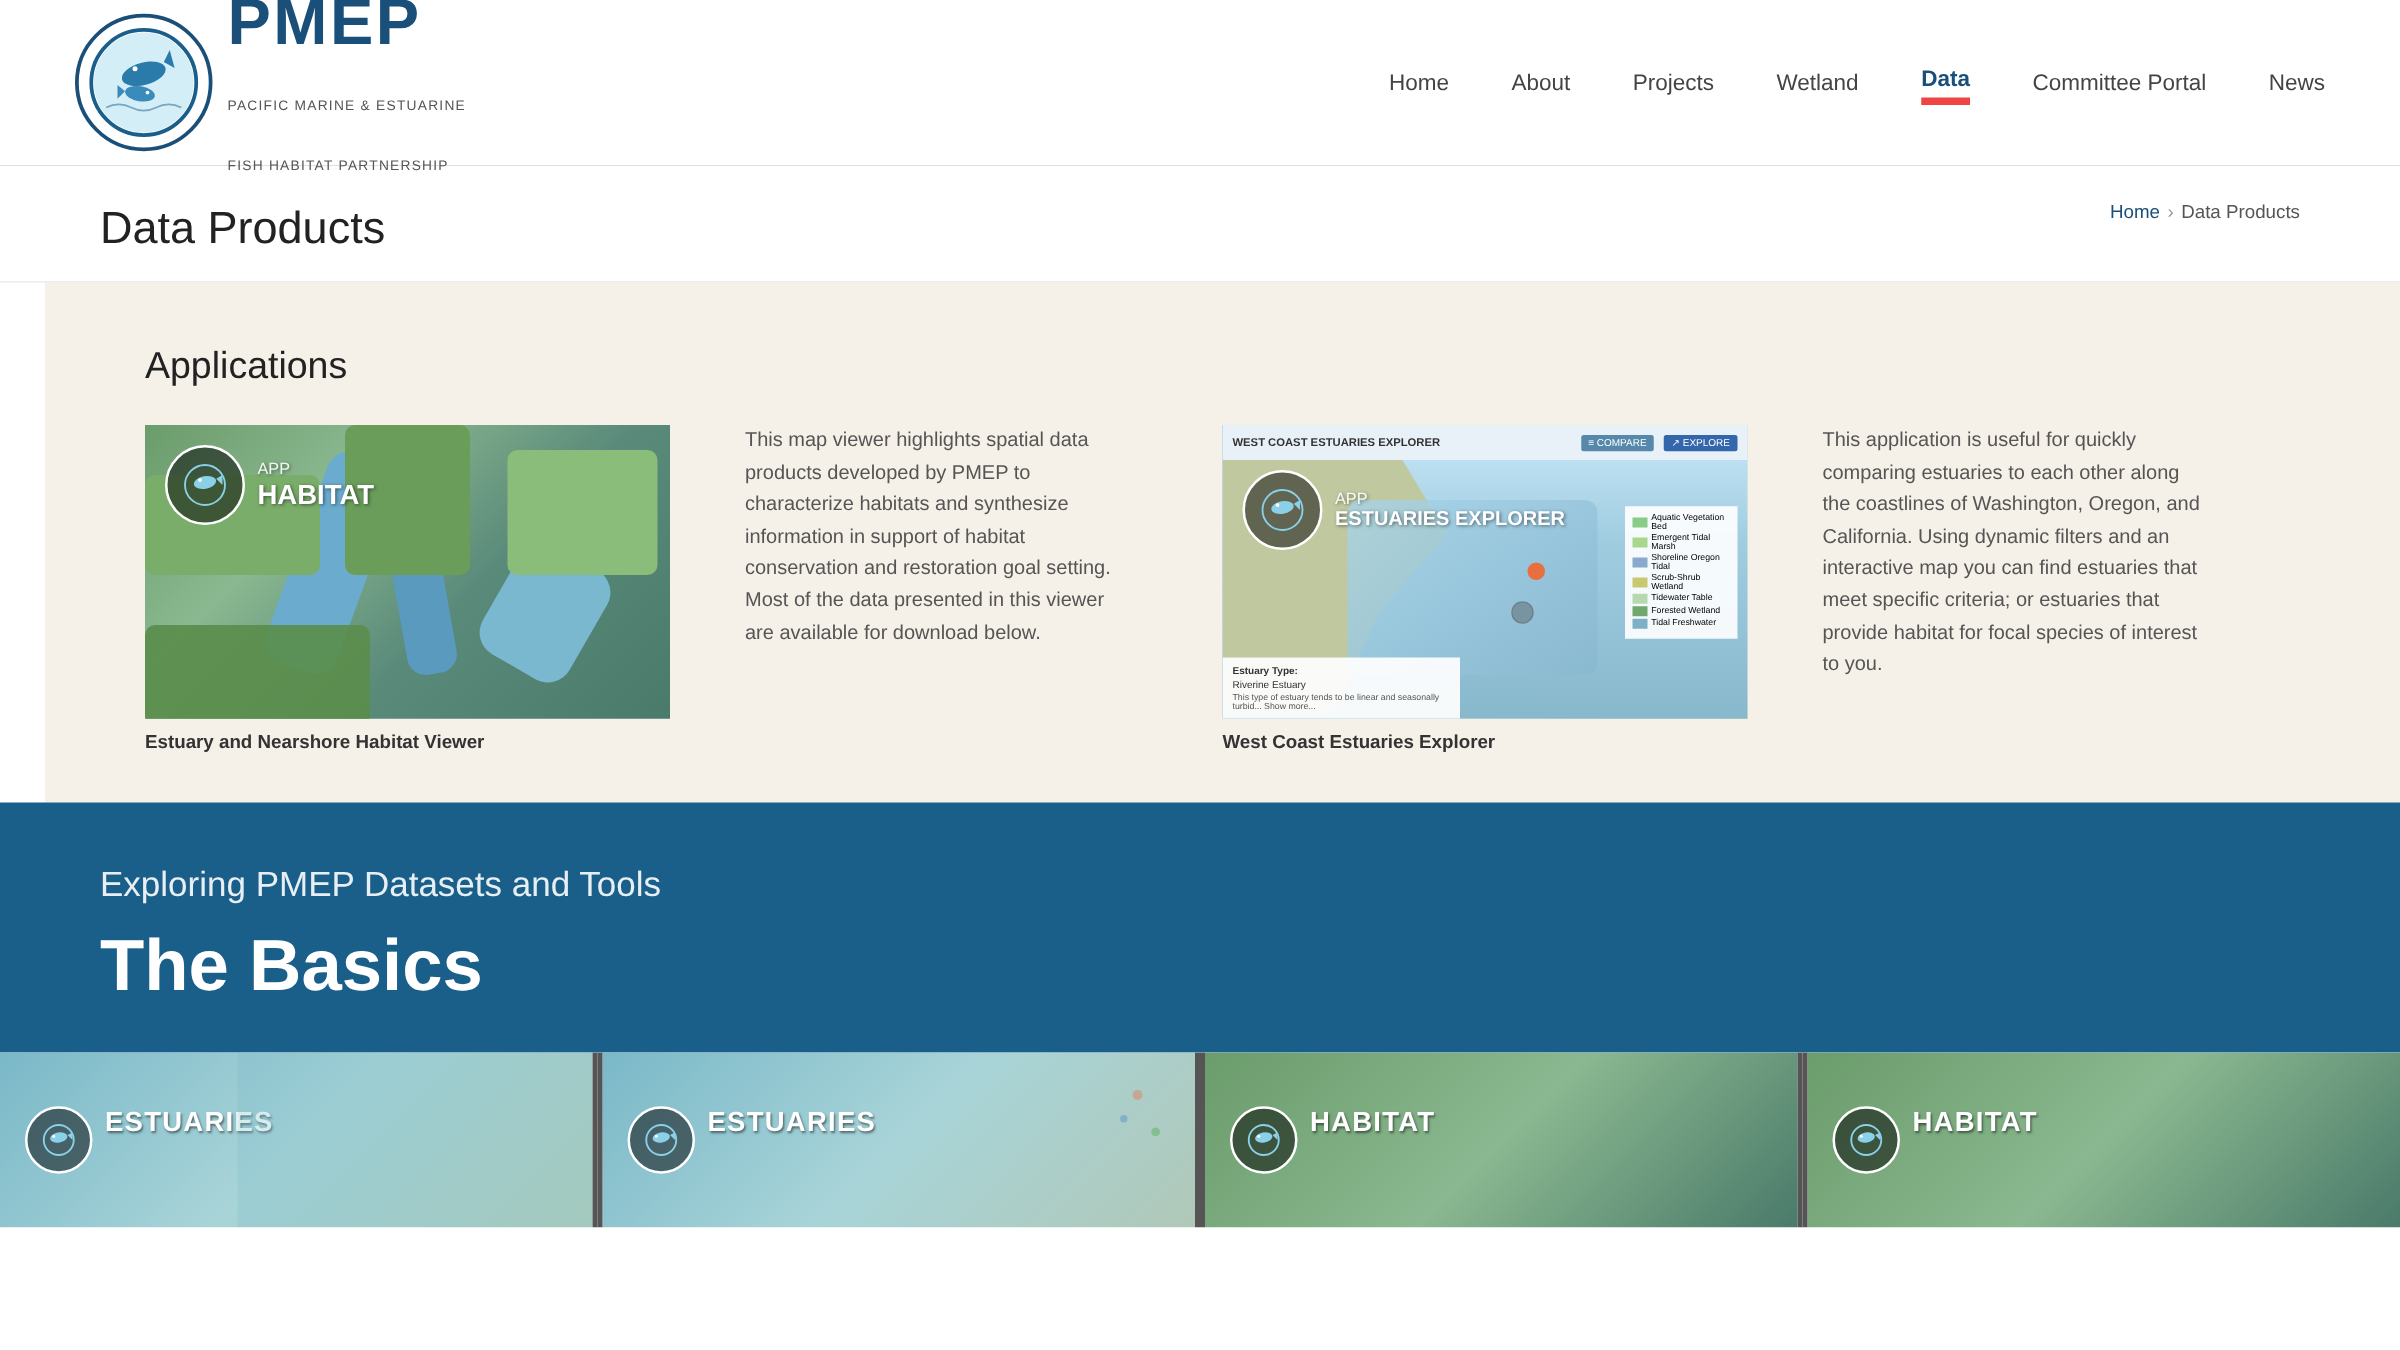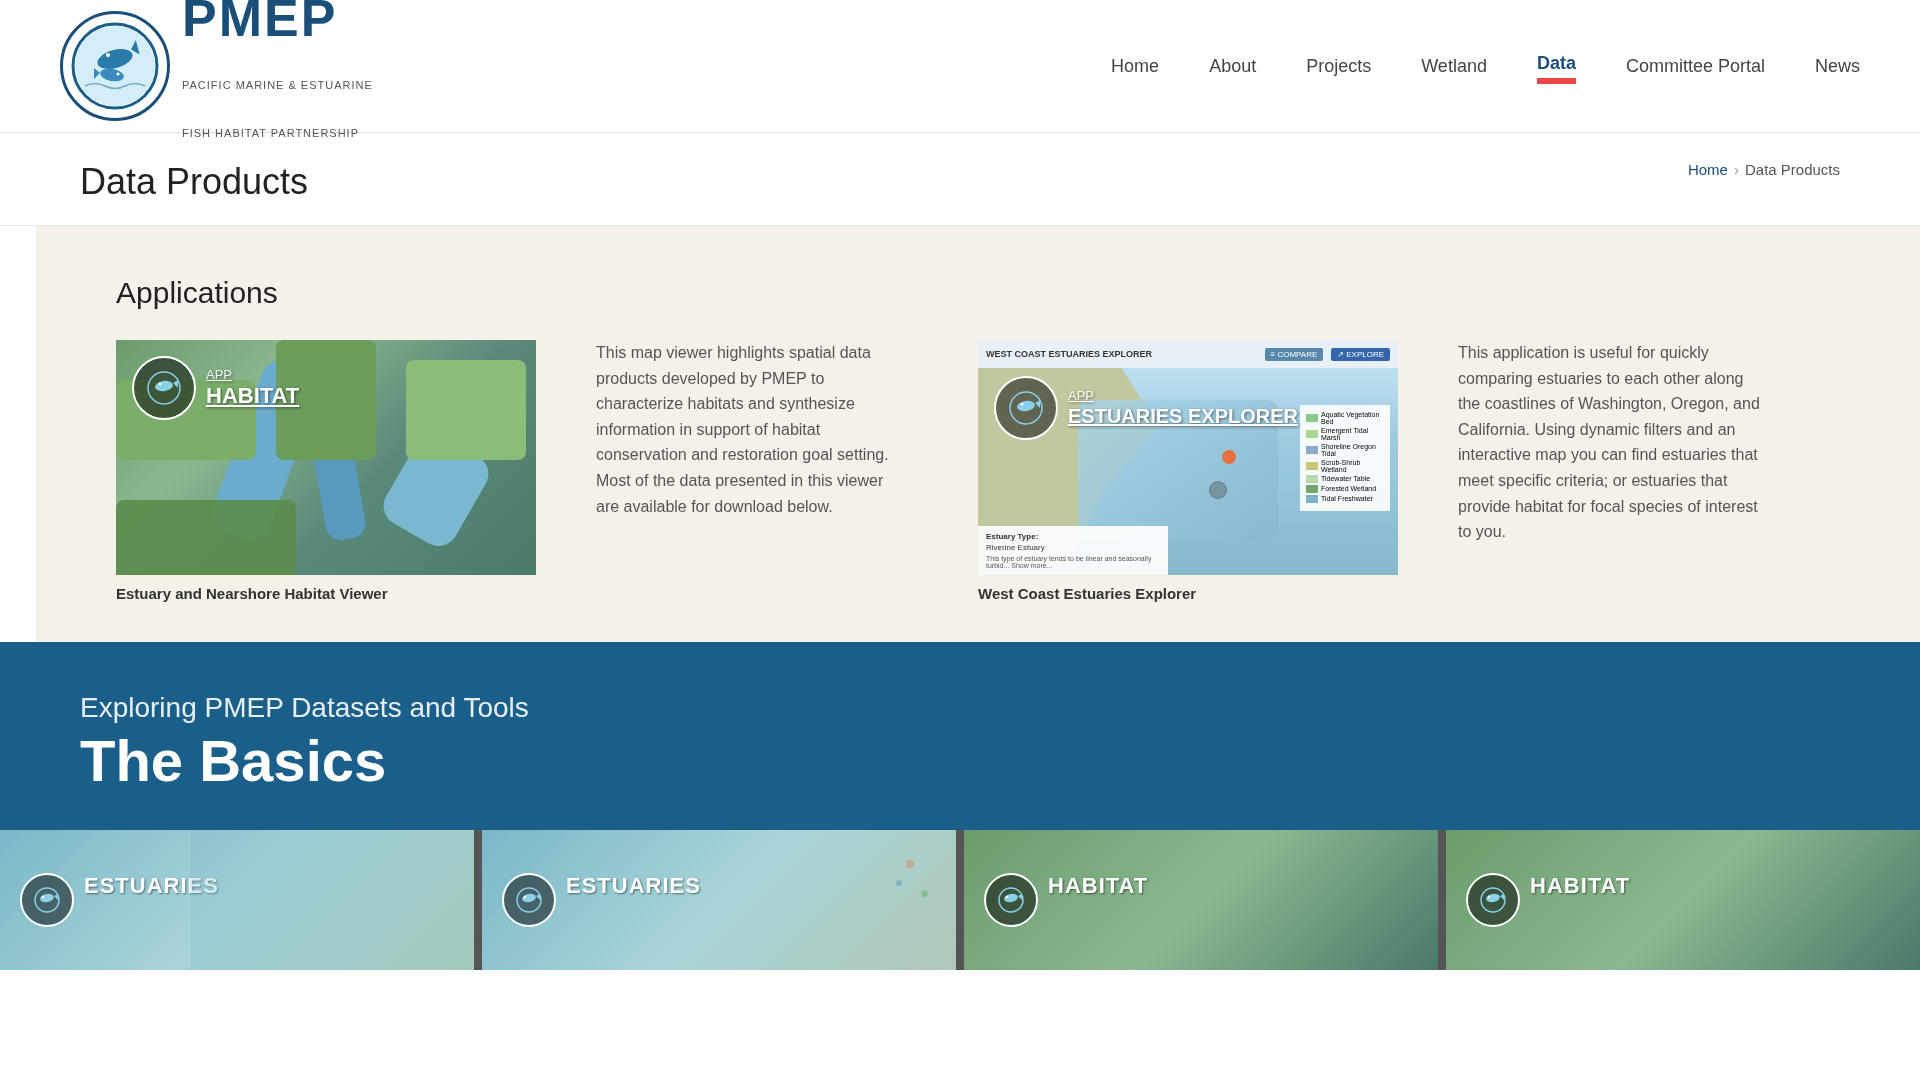--- a/index.html
+++ b/index.html
@@ -157,21 +157,20 @@
       justify-content: center;
       color: #a8d4e8;
       font-size: 24px;
     }
     .app-badge-text {
       color: #fff;
       font-size: 22px;
       font-weight: bold;
       line-height: 1.2;
       text-shadow: 1px 1px 3px rgba(0,0,0,0.5);
-      text-decoration: underline;
     }
     .app-badge-text .app-label {
       font-size: 13px;
       font-weight: normal;
       opacity: 0.9;
     }
     .app-caption {
       font-size: 15px;
       font-weight: bold;
       color: #333;
@@ -289,21 +288,21 @@
     
     .blue-banner {
       background: #1a5f8a;
       padding: 50px 80px 40px 80px;
       color: white;
     }
     .banner-subtitle {
       font-size: 28px;
       font-weight: 400;
       color: rgba(255,255,255,0.9);
-      margin-bottom: 8px;
+      margin-bottom: 20px;
     }
     .banner-title {
       font-size: 58px;
       font-weight: 900;
       color: #fff;
       line-height: 1;
     }
 
     
     .bottom-cards {
@@ -517,21 +516,21 @@
             <div class="app-badge-icon">
               <svg width="36" height="36" viewBox="0 0 36 36">
                 <circle cx="18" cy="18" r="16" fill="none" stroke="#8ad0e8" stroke-width="1.5"></circle>
                 <ellipse cx="18" cy="16" rx="9" ry="5" fill="#8ad0e8" transform="rotate(-10 18 16)"></ellipse>
                 <polygon points="27,13 32,10 32,18" fill="#8ad0e8"></polygon>
                 <circle cx="14" cy="14" r="1.5" fill="#fff"></circle>
               </svg>
             </div>
             <div class="app-badge-text">
               <div class="app-label">APP</div>
-              <div style="font-size:20px;">ESTUARIES EXPLORER</div>
+              <div style="font-size:16px;">ESTUARIES EXPLORER</div>
             </div>
           </div>
         </div>
         <div class="app-caption">West Coast Estuaries Explorer</div>
       </div>
       <div class="app-description">This application is useful for quickly comparing estuaries to each other along the coastlines of Washington, Oregon, and California. Using dynamic filters and an interactive map you can find estuaries that meet specific criteria; or estuaries that provide habitat for focal species of interest to you.</div>
     </div>
 
   </div>
 </div>

